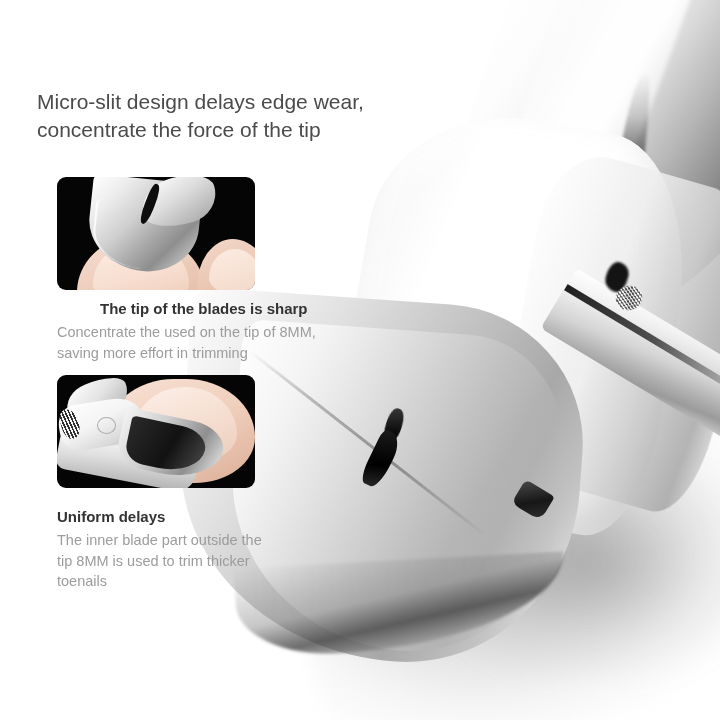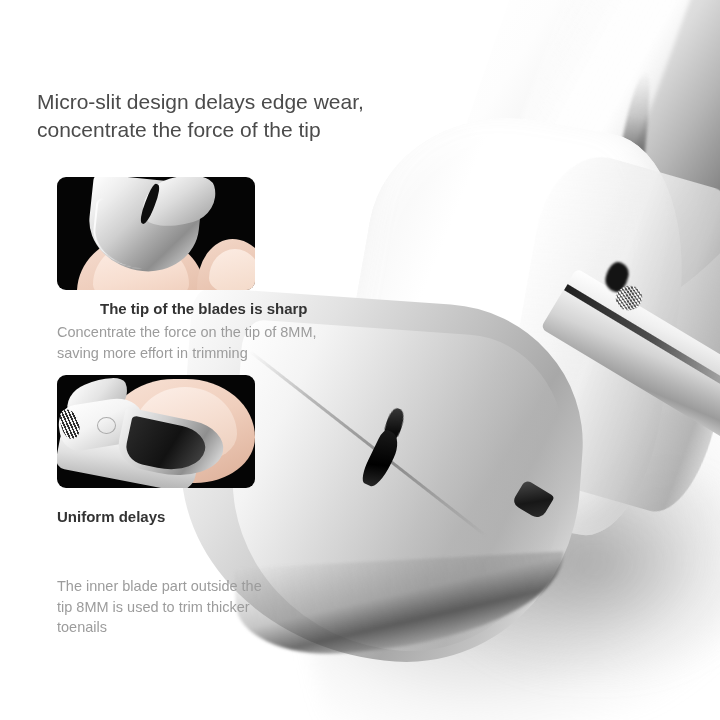--- a/index.html
+++ b/index.html
@@ -464,21 +464,21 @@
   .cap-body {
     position: absolute;
     font-size: 14.5px;
     color: #9c9c9c;
     line-height: 1.42;
     white-space: pre-line;
   }
   #cap1-title { left: 57px; top: 300px; margin-left: 43px; }
   #cap1-body  { left: 57px; top: 322px; }
   #cap2-title { left: 57px; top: 508px; }
-  #cap2-body  { left: 57px; top: 530px; margin-top: 46px; }
+  #cap2-body  { left: 57px; top: 530px; }
 </style>
 </head>
 <body>
 
 <div id="page">
 
   <div class="hero">
     <div class="hero-shadow"></div>
     <div class="hero-shadow2"></div>
 
@@ -516,21 +516,21 @@
     <div class="t1-finger-b"></div>
     <div class="t1-nail-b"></div>
     <div class="t1-blade"></div>
     <div class="t1-blade2"></div>
     <div class="t1-slit"></div>
     <div class="t1-edge"></div>
   </div>
 
   <div class="cap-title" id="cap1-title">The tip of the blades is sharp</div>
 
-  <div class="cap-body" id="cap1-body">Concentrate the force on the tip of 8MM,
+  <div class="cap-body" id="cap1-body">Concentrate the used on the tip of 8MM,
 saving more effort in trimming</div>
 
   <div class="thumb" id="thumb2">
     <div class="t2-toe"></div>
     <div class="t2-nail"></div>
     <div class="t2-arm"></div>
     <div class="t2-jaw-top"></div>
     <div class="t2-handle"></div>
     <div class="t2-handle-dot"></div>
     <div class="t2-blade"></div>

